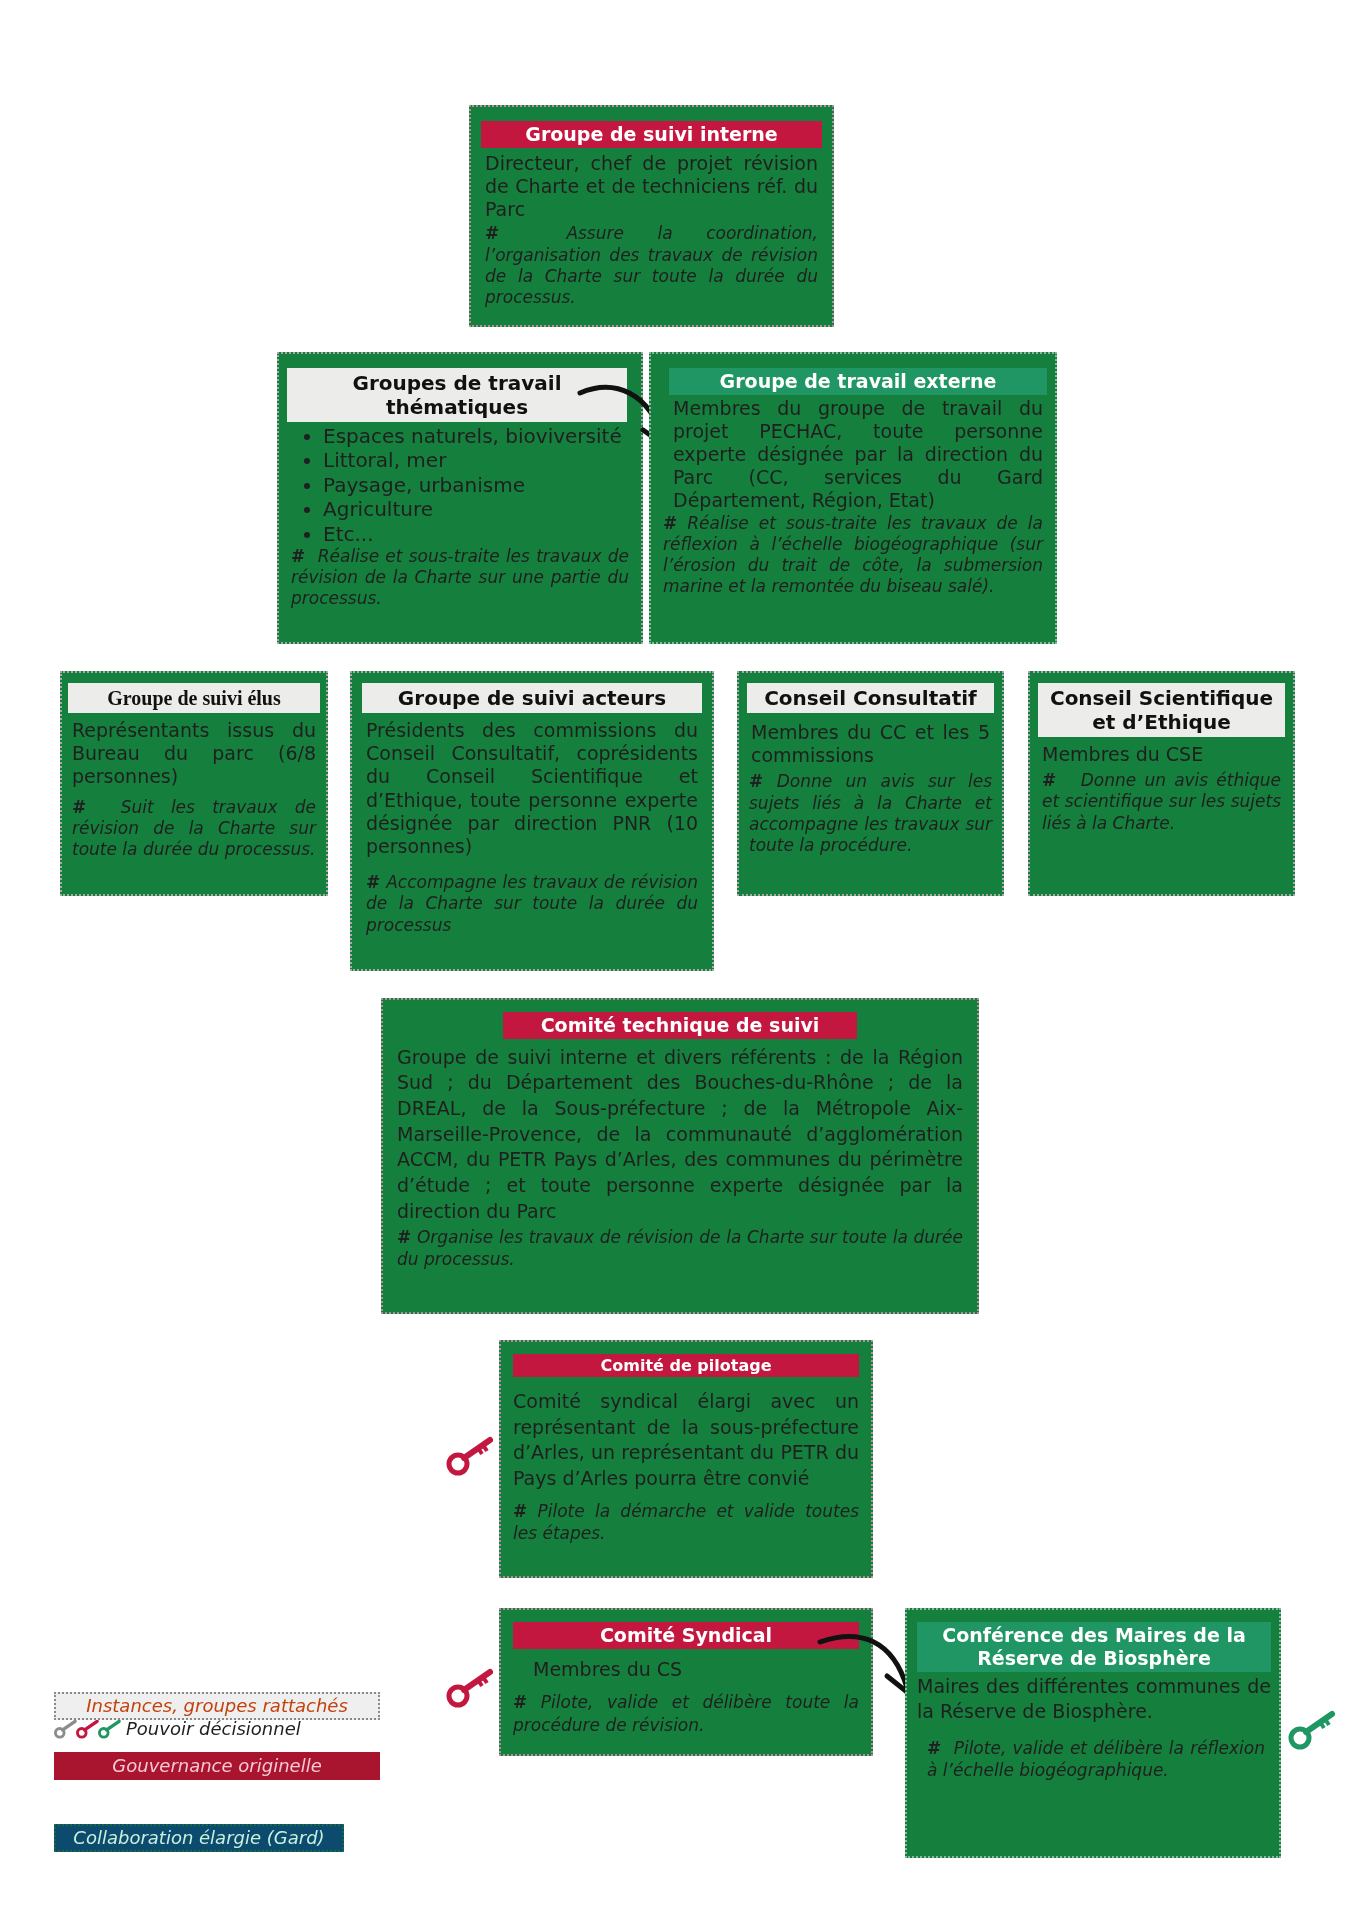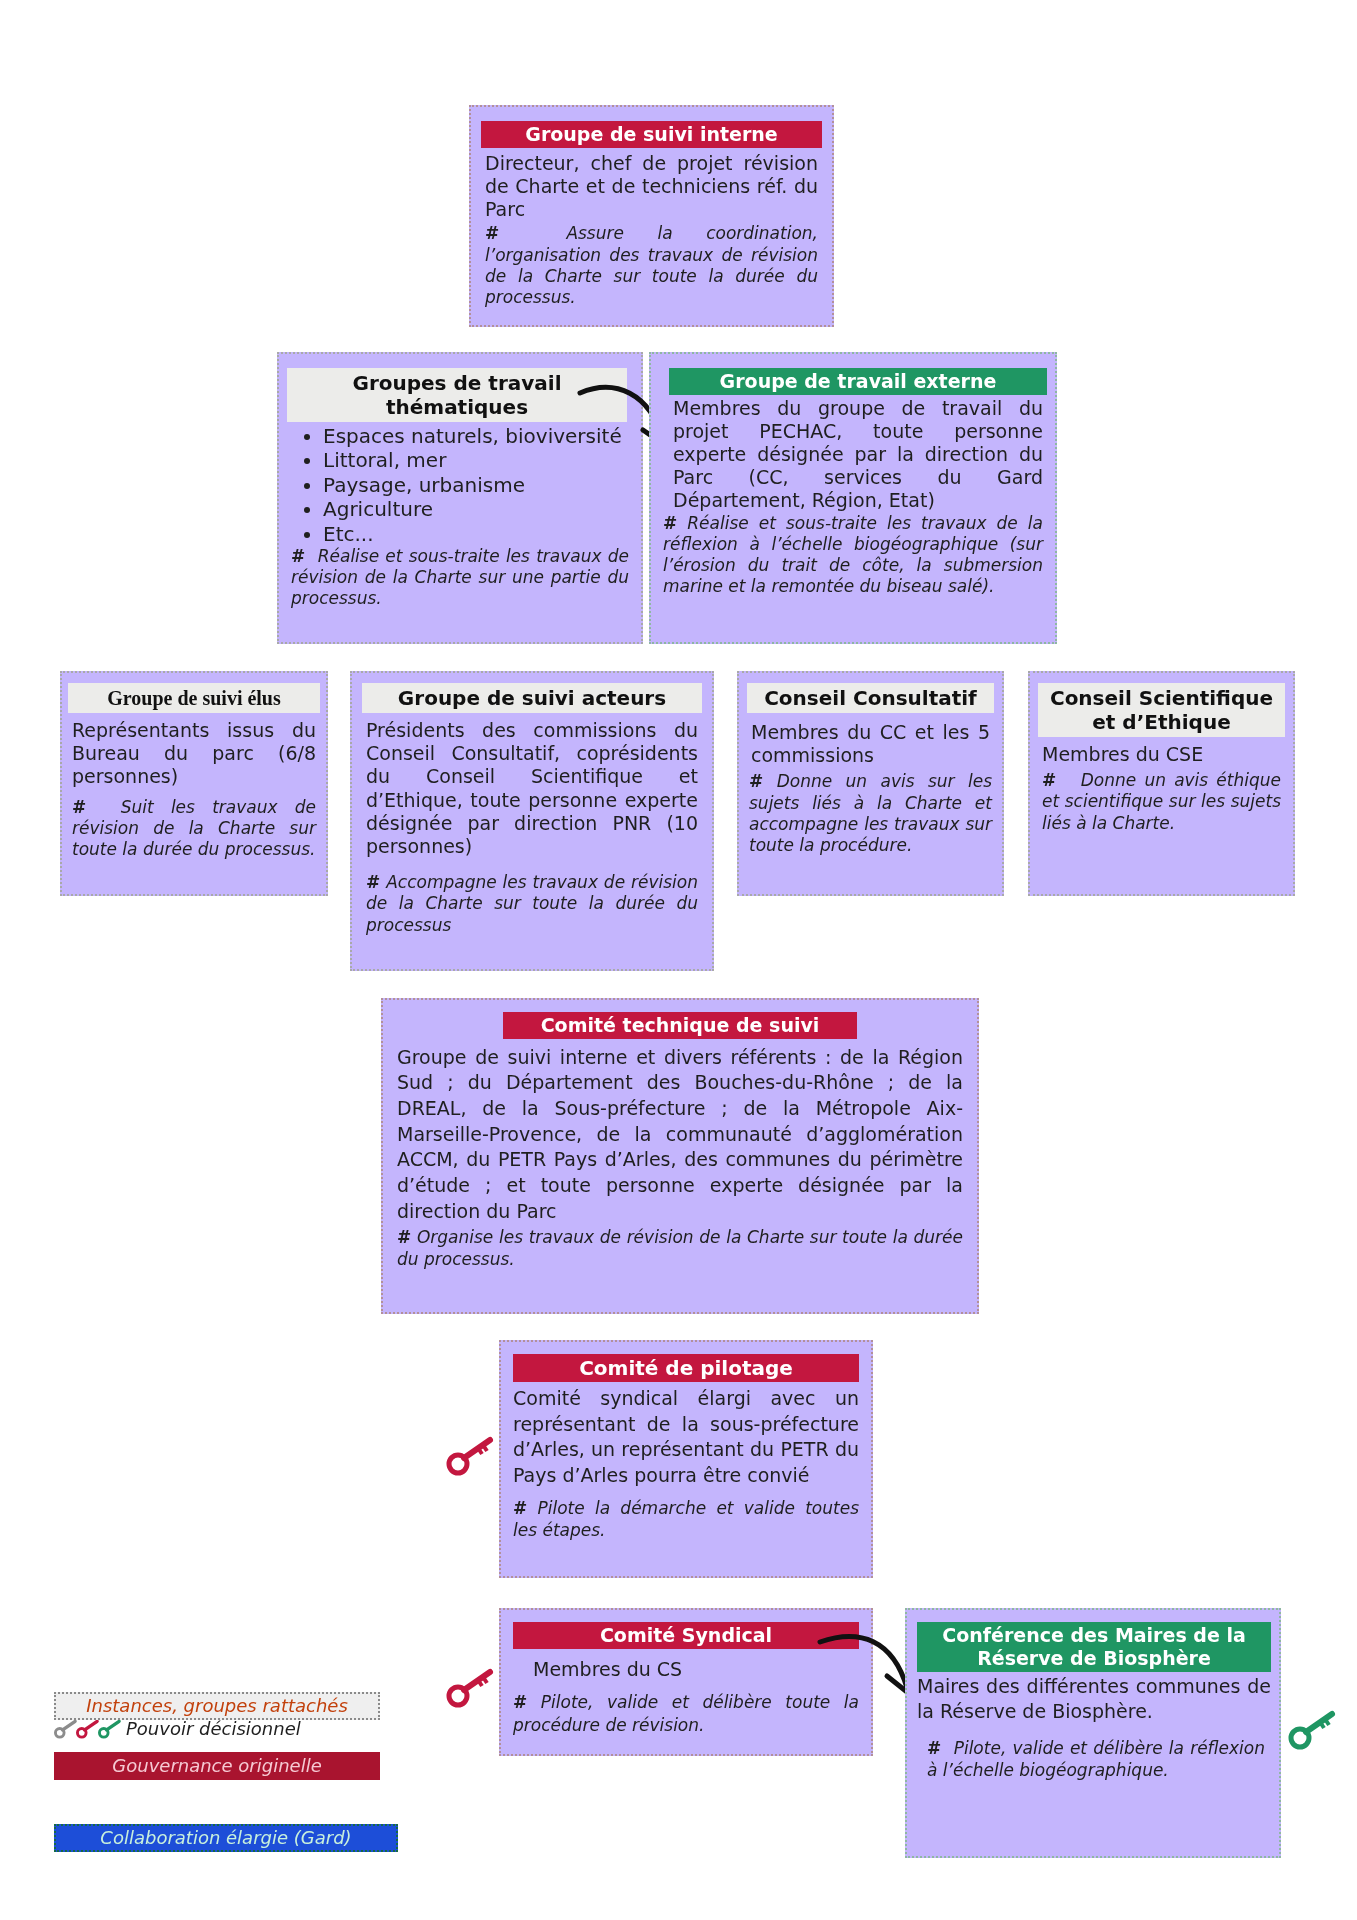--- a/index.html
+++ b/index.html
@@ -1,18 +1,18 @@
 <!DOCTYPE html>
 <html><head>
 <meta charset="utf-8">
 <style>
   html, body { margin: 0; padding: 0; background: #ffffff; }
   body { width: 1357px; height: 1920px; position: relative; overflow: hidden;
          font-family: "DejaVu Sans", sans-serif; color: #1f1f1f; }
-  .box { position: absolute; box-sizing: border-box; background: #c4b5fd; }
+  .box { position: absolute; box-sizing: border-box; background: #15803d; }
   .b-red { border: 2px dotted #b3909a; }
   .b-grey { border: 2px dotted #a9a9a9; }
   .b-green { border: 2px dotted #8fb7a3; }
   .hdr { font-weight: bold; text-align: center; line-height: 1.2; }
   .hdr-red { background: #c3173f; color: #fff; }
   .hdr-green { background: #1f9663; color: #fff; }
   .hdr-grey { background: #ececea; color: #111; }
   .body { text-align: justify; text-align-last: left; }
   .note { font-style: italic; text-align: justify; text-align-last: left; }
   .note b { font-style: normal; }
@@ -89,21 +89,21 @@
   <div class="note" style="font-size:17px;line-height:1.3;margin-top:2px;"><b>#</b> <span>Organise les travaux de révision de la Charte sur toute la durée du processus.</span></div>
 </div>
 
 <svg class="key" style="left:446px;top:1436px;" width="50" height="40" viewBox="0 0 50 40">
   <circle cx="12" cy="28" r="9" fill="none" stroke="#c3173f" stroke-width="5"></circle>
   <path d="M18 22 L 44 4" stroke="#c3173f" stroke-width="6" stroke-linecap="round"></path>
   <path d="M32 12 L 36 18 M37 9 L 41 15" stroke="#c3173f" stroke-width="4"></path>
 </svg>
 
 <div class="box b-red" style="left:499px;top:1340px;width:374px;height:238px;padding:12px 12px 8px 12px;">
-  <div class="hdr hdr-red" style="font-size:20px;padding:2px 0;margin-bottom:4px;">Comité de pilotage</div>
+  <div class="hdr hdr-red" style="font-size:16px;padding:2px 0;margin-bottom:12px;">Comité de pilotage</div>
   <div class="body" style="font-size:19px;line-height:1.35;">Comité syndical élargi avec un représentant de la sous-préfecture d’Arles, un représentant du PETR du Pays d’Arles pourra être convié</div>
   <div class="note" style="font-size:17px;line-height:1.3;margin-top:8px;"><b>#</b> <span>Pilote la démarche et valide toutes les étapes.</span></div>
 </div>
 
 <svg class="key" style="left:446px;top:1668px;" width="50" height="40" viewBox="0 0 50 40">
   <circle cx="12" cy="28" r="9" fill="none" stroke="#c3173f" stroke-width="5"></circle>
   <path d="M18 22 L 44 4" stroke="#c3173f" stroke-width="6" stroke-linecap="round"></path>
   <path d="M32 12 L 36 18 M37 9 L 41 15" stroke="#c3173f" stroke-width="4"></path>
 </svg>
 
@@ -144,14 +144,14 @@
       <path d="M18 22 L 44 4" stroke="#c3173f" stroke-width="7" stroke-linecap="round"></path>
     </svg>
     <svg style="position:absolute;left:44px;top:2px;" width="24" height="22" viewBox="0 0 50 40">
       <circle cx="12" cy="28" r="9" fill="none" stroke="#1f9663" stroke-width="6"></circle>
       <path d="M18 22 L 44 4" stroke="#1f9663" stroke-width="7" stroke-linecap="round"></path>
     </svg>
     <span style="position:absolute;left:72px;top:2px;font-size:18px;font-style:italic;">Pouvoir décisionnel</span>
   </div>
   <div class="legend-row" style="left:54px;top:1752px;width:326px;height:28px;background:#a9142f;color:#f6c9d3;font-size:18px;line-height:28px;">Gouvernance originelle</div>
   <div class="legend-row" style="left:54px;top:1692px;width:326px;height:28px;background:#efefef;border:2px dotted #8a8a8a;color:#c2410c;font-size:18px;line-height:24px;">Instances, groupes rattachés</div>
-  <div class="legend-row" style="left:54px;top:1824px;width:344px;height:28px;background:#1d4ed8;border:2px dotted #156b46;color:#c8f0dc;font-size:18px;line-height:24px;">Collaboration élargie (Gard)</div>
+  <div class="legend-row" style="left:54px;top:1824px;width:290px;height:28px;background:#0c4a6e;border:2px dotted #156b46;color:#c8f0dc;font-size:18px;line-height:24px;">Collaboration élargie (Gard)</div>
 </div>
 
 </body></html>

